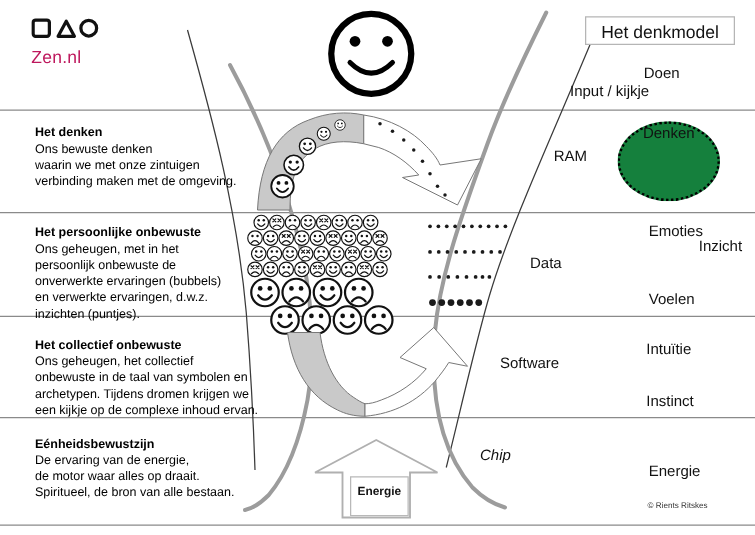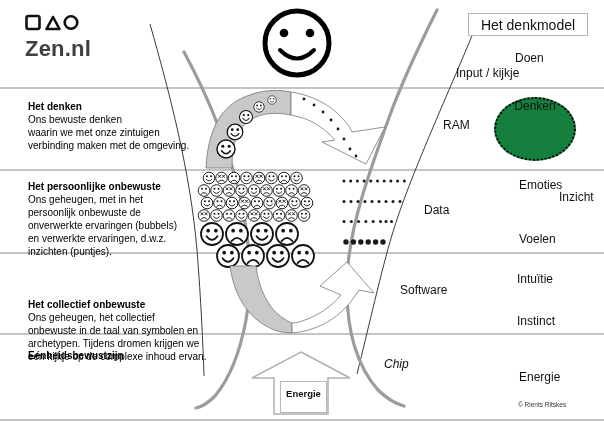--- a/index.html
+++ b/index.html
@@ -18,21 +18,21 @@
     position:absolute; left:468px; top:13px; width:118px; height:21px;
     border:1px solid #b5b5b5; display:flex; align-items:center; justify-content:center;
     font-size:14px; background:#fff;
   }
   .denken-oval {
     position:absolute; left:494px; top:97px; width:78px; height:60px;
     border:2.5px dotted #000; border-radius:50%;
     display:flex; align-items:flex-start; justify-content:center; font-size:12px; background:#15803d;
   }
   .logo { position:absolute; left:25px; top:14px; }
-  .logo-text { font-size:22px; font-weight:bold; color:#404040; letter-spacing:0.2px; margin-top:1px; }
+  .logo-text { font-size:14px; font-weight:normal; color:#be185d; letter-spacing:0.2px; margin-top:1px; }
   .energie-box {
     position:absolute; left:280px; top:381px; width:47px; height:32px;
     border:1px solid #b8b8b8; background:#fff; text-align:center;
     font-size:9.5px; font-weight:bold; padding-top:6px; box-sizing:border-box;
   }
   .credit { position:absolute; left:518px; top:401px; font-size:6.5px; color:#333; }
 </style>
 </head>
 <body>
 
@@ -230,28 +230,31 @@
 verbinding maken met de omgeving.</span>
   </div>
   <div class="txtblock" style="top:180px;">
     <b>Het persoonlijke onbewuste</b>
     <span class="pre">Ons geheugen, met in het
 persoonlijk onbewuste de
 onverwerkte ervaringen (bubbels)
 en verwerkte ervaringen, d.w.z.
 inzichten (puntjes).</span>
   </div>
-  <div class="txtblock" style="top:270px;margin-top:28px;">
+  <div class="txtblock" style="top:270px;">
     <b>Het collectief onbewuste</b>
     <span class="pre">Ons geheugen, het collectief
 onbewuste in de taal van symbolen en
 archetypen. Tijdens dromen krijgen we
 een kijkje op de complexe inhoud ervan.</span>
   </div>
   <div class="txtblock" style="top:349px;">
     <b>Eénheidsbewustzijn</b>
+    <span class="pre">De ervaring van de energie,
+de motor waar alles op draait.
+Spiritueel, de bron van alle bestaan.</span>
   </div>
 
   <div class="energie-box">Energie</div>
 
   <div class="credit">© Rients Ritskes</div>
 
 </div>
 
 </body></html>

